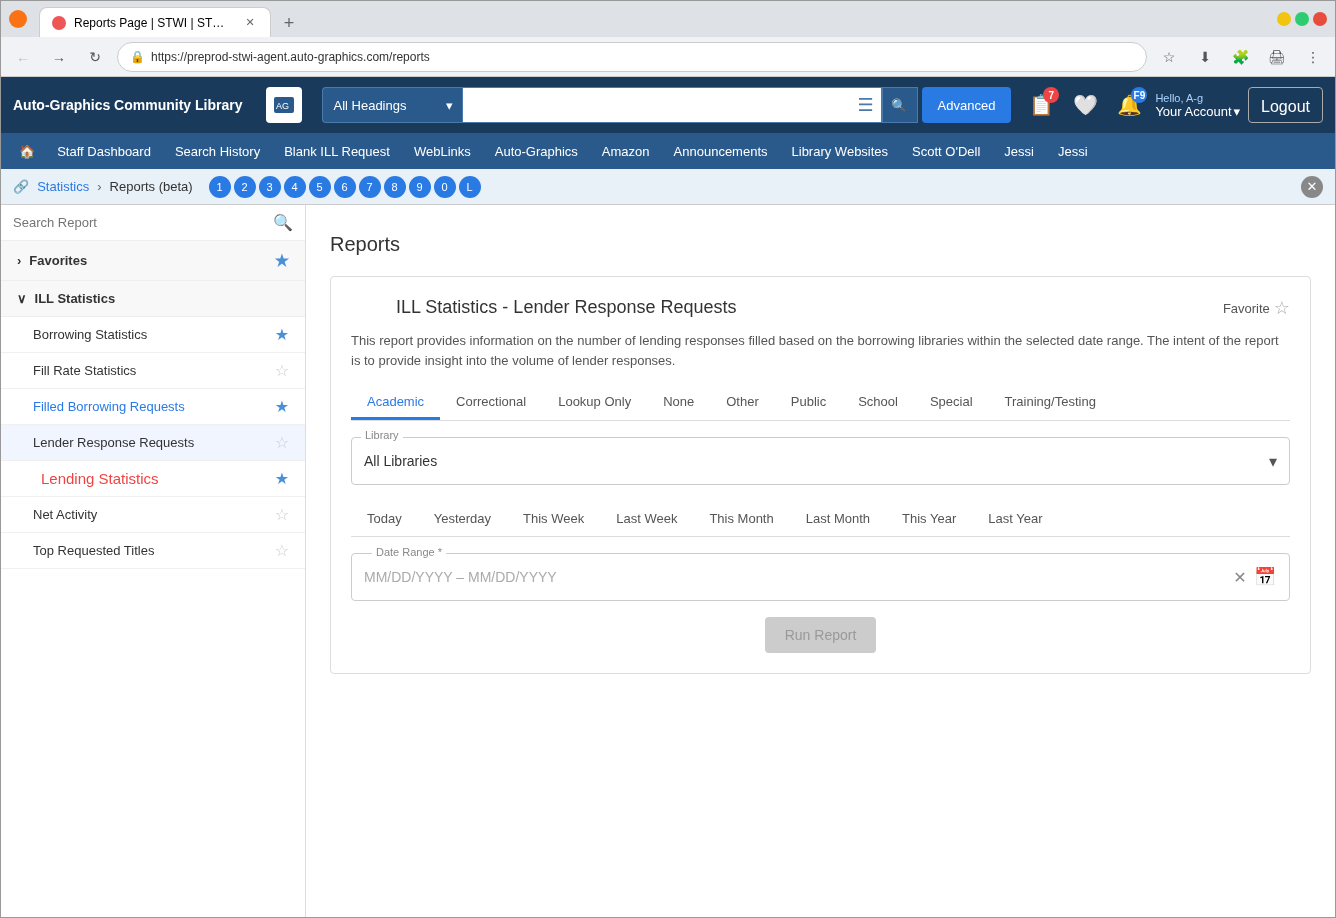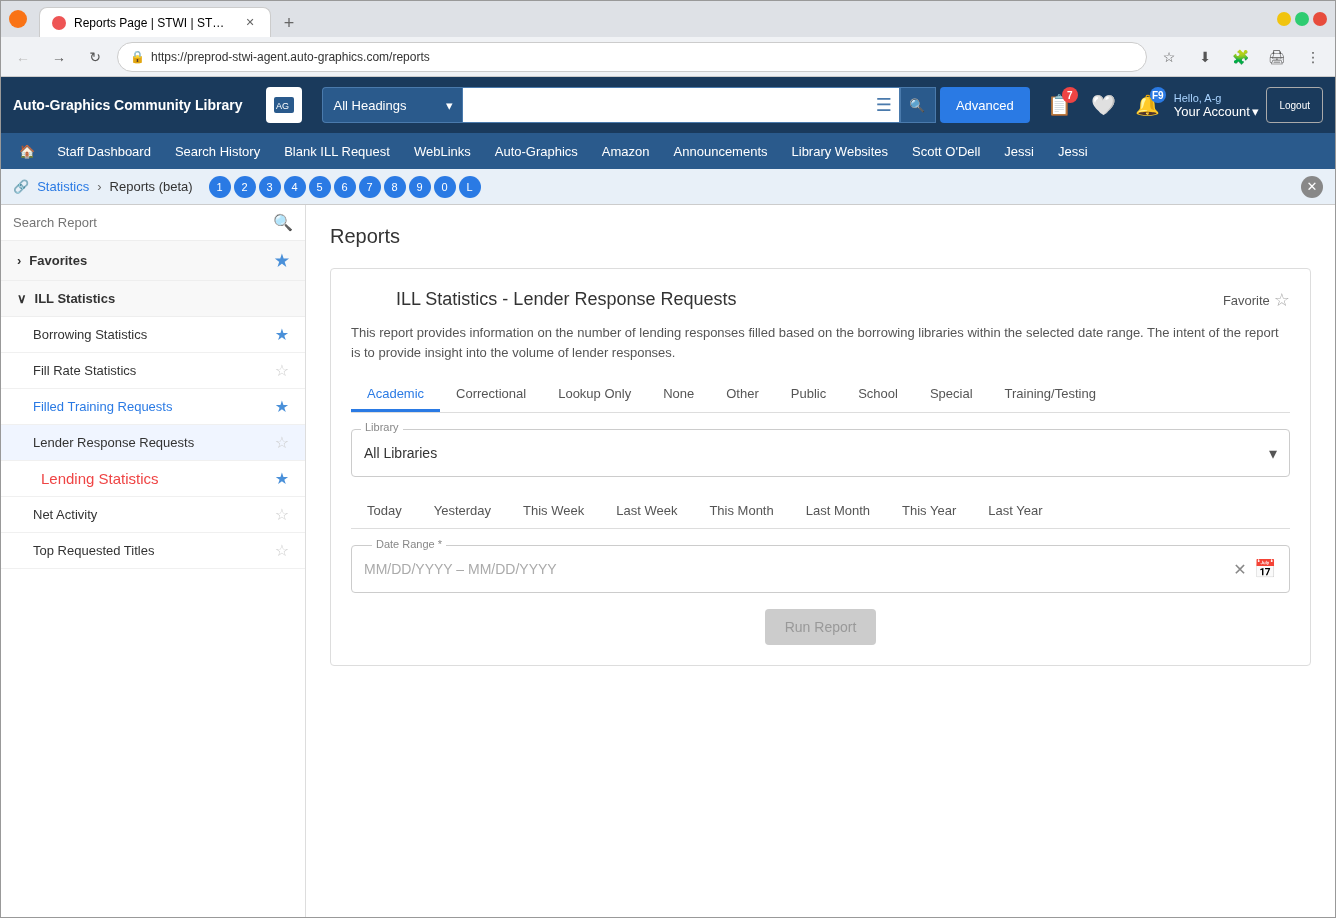--- a/index.html
+++ b/index.html
@@ -29,21 +29,21 @@
     .search-select { background: #2a5a8c; color: white; border: 1px solid #4a7aac; border-right: none; padding: 6px 10px; height: 36px; font-size: 13px; border-radius: 4px 0 0 4px; cursor: pointer; display: flex; align-items: center; gap: 20px; min-width: 140px; }
     .search-input-box { flex: 1; height: 36px; border: 1px solid #4a7aac; padding: 0 8px; font-size: 13px; outline: none; background: white; }
     .search-icon-btn { background: #2a5a8c; border: 1px solid #4a7aac; height: 36px; width: 36px; display: flex; align-items: center; justify-content: center; color: white; cursor: pointer; }
     .advanced-btn { background: #2a7ae4; color: white; border: none; padding: 6px 16px; height: 36px; font-size: 13px; border-radius: 4px; cursor: pointer; margin-left: 4px; }
     .header-actions { display: flex; align-items: center; gap: 8px; margin-left: auto; color: white; }
     .icon-btn-header { position: relative; width: 36px; height: 36px; display: flex; align-items: center; justify-content: center; cursor: pointer; color: white; font-size: 20px; }
     .badge { position: absolute; top: 0; right: 0; background: #e44; color: white; font-size: 10px; border-radius: 50%; width: 16px; height: 16px; display: flex; align-items: center; justify-content: center; font-weight: bold; }
     .account-section { display: flex; flex-direction: column; color: white; font-size: 12px; cursor: pointer; }
     .account-section .hello { font-size: 11px; color: #aad4ff; }
     .account-section .your-account { font-size: 13px; display: flex; align-items: center; gap: 2px; }
-    .logout-btn { background: none; border: 1px solid #aaa; color: white; padding: 10px 12px; border-radius: 4px; font-size: 10px; cursor: pointer; height: 36px; }
+    .logout-btn { background: none; border: 1px solid #aaa; color: white; padding: 10px 12px; border-radius: 4px; font-size: 16px; cursor: pointer; height: 36px; }
 
     
     .nav-menu { background: #2a5a8c; display: flex; align-items: center; height: 36px; padding: 0 8px; gap: 0; }
     .nav-menu-item { color: white; padding: 0 12px; height: 36px; display: flex; align-items: center; font-size: 13px; cursor: pointer; text-decoration: none; white-space: nowrap; }
     .nav-menu-home { padding: 0 10px; }
 
     
     .breadcrumb-bar { background: #e8f0f8; display: flex; align-items: center; height: 36px; padding: 0 12px; gap: 8px; border-bottom: 1px solid #ccc; }
     .breadcrumb-link { color: #2a7ae4; font-size: 13px; text-decoration: none; display: flex; align-items: center; gap: 4px; }
     .breadcrumb-sep { color: #666; font-size: 13px; }
@@ -57,21 +57,21 @@
 
     
     .sidebar { width: 305px; flex: 0 0 305px; border-right: 1px solid #ddd; background: white; display: flex; flex-direction: column; overflow-y: auto; }
     .search-report-bar { display: flex; align-items: center; padding: 8px 12px; border-bottom: 1px solid #eee; gap: 8px; }
     .search-report-input { border: none; outline: none; font-size: 13px; flex: 1; color: #aaa; }
     .search-report-icon { color: #555; font-size: 16px; cursor: pointer; }
     .sidebar-section { padding: 10px 16px; font-size: 13px; font-weight: bold; color: #333; display: flex; align-items: center; gap: 8px; cursor: pointer; background: #f8f8f8; border-bottom: 1px solid #eee; }
     .sidebar-subsection { padding: 8px 16px 8px 32px; font-size: 13px; color: #555; display: flex; align-items: center; justify-content: space-between; cursor: pointer; border-bottom: 1px solid #f0f0f0; }
 
     
-    .content { flex: 1; overflow-y: auto; padding: 20px 24px; background: white; }
+    .content { flex: 1; overflow-y: auto; padding: 28px 24px; background: white; }
     .page-title { font-size: 20px; color: #333; margin-bottom: 20px; font-weight: normal; }
     .report-card { border: 1px solid #ddd; border-radius: 4px; padding: 20px; }
     .report-header { display: flex; align-items: flex-start; justify-content: space-between; margin-bottom: 12px; }
     .report-title { font-size: 18px; color: #333; font-weight: normal; margin-left: 45px; }
     .favorite-btn { display: flex; align-items: center; gap: 4px; color: #555; font-size: 13px; cursor: pointer; }
     .favorite-star { font-size: 18px; color: #aaa; }
     .report-description { font-size: 13px; color: #555; line-height: 1.5; margin-bottom: 16px; }
 
     
     .lib-type-tabs { display: flex; gap: 0; border-bottom: 1px solid #ddd; margin-bottom: 16px; }
@@ -247,21 +247,21 @@
 
       <div class="sidebar-subsection">
         <span style="font-size:13px; color:#333;">Borrowing Statistics</span>
         <span style="color:#4a90d9; font-size:16px;">★</span>
       </div>
       <div class="sidebar-subsection">
         <span style="font-size:13px; color:#333;">Fill Rate Statistics</span>
         <span style="color:#ccc; font-size:16px;">☆</span>
       </div>
       <div class="sidebar-subsection">
-        <span style="font-size:13px; color:#2a7ae4; font-weight:500;">Filled Training Requests</span>
+        <span style="font-size:13px; color:#2a7ae4; font-weight:500;">Filled Borrowing Requests</span>
         <span style="color:#4a90d9; font-size:16px;">★</span>
       </div>
       <div class="sidebar-subsection" style="background:#f0f5ff;">
         <span style="font-size:13px; color:#333;">Lender Response Requests</span>
         <span style="color:#ccc; font-size:16px;">☆</span>
       </div>
       <div class="sidebar-subsection">
         <span style="font-size:15px; color:#ef4444;margin-left:8px;">Lending Statistics</span>
         <span style="color:#4a90d9; font-size:16px;">★</span>
       </div>

